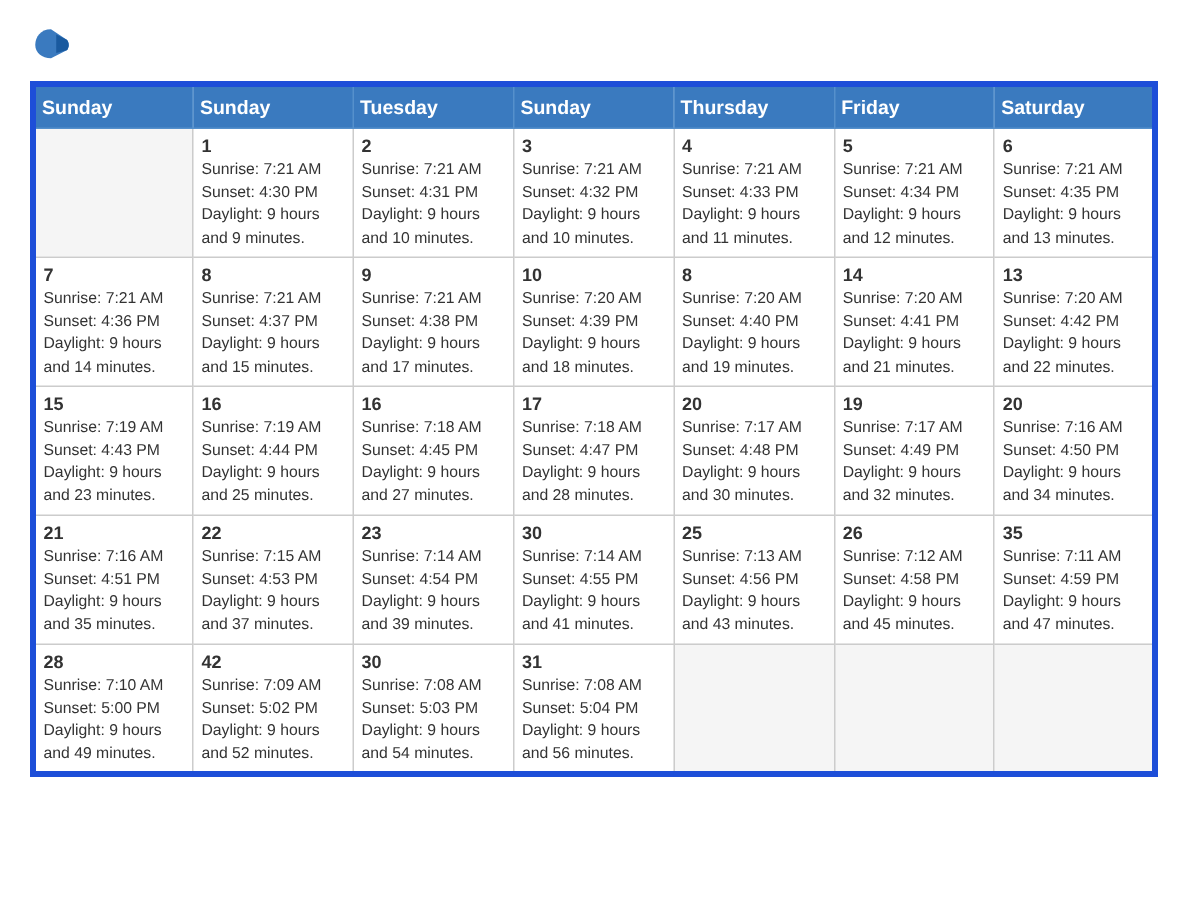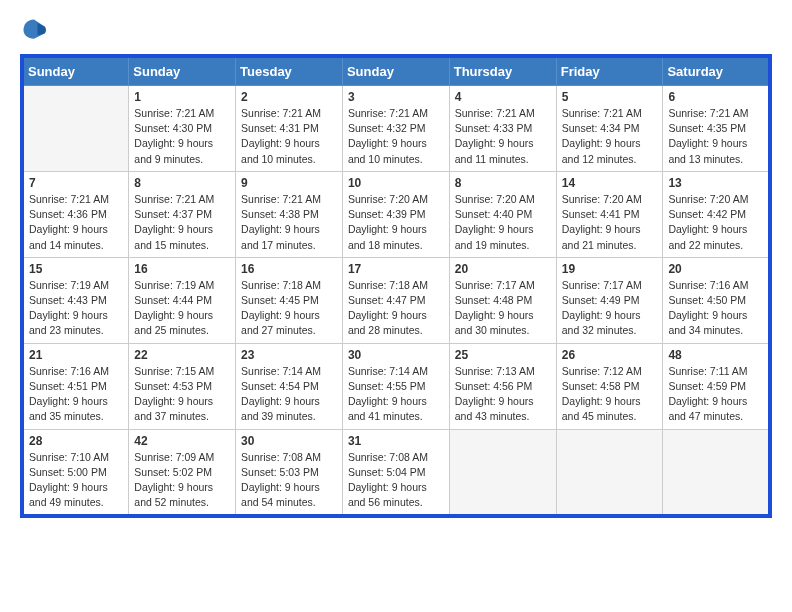--- a/index.html
+++ b/index.html
@@ -226,21 +226,21 @@
         </td>
         <td>
           <span class="day-number">25</span>
           <div class="day-info">Sunrise: 7:13 AM<br>Sunset: 4:56 PM<br>Daylight: 9 hours and 43 minutes.</div>
         </td>
         <td>
           <span class="day-number">26</span>
           <div class="day-info">Sunrise: 7:12 AM<br>Sunset: 4:58 PM<br>Daylight: 9 hours and 45 minutes.</div>
         </td>
         <td>
-          <span class="day-number">48</span>
+          <span class="day-number">35</span>
           <div class="day-info">Sunrise: 7:11 AM<br>Sunset: 4:59 PM<br>Daylight: 9 hours and 47 minutes.</div>
         </td>
       </tr>
       <tr>
         <td>
           <span class="day-number">28</span>
           <div class="day-info">Sunrise: 7:10 AM<br>Sunset: 5:00 PM<br>Daylight: 9 hours and 49 minutes.</div>
         </td>
         <td>
           <span class="day-number">42</span>

